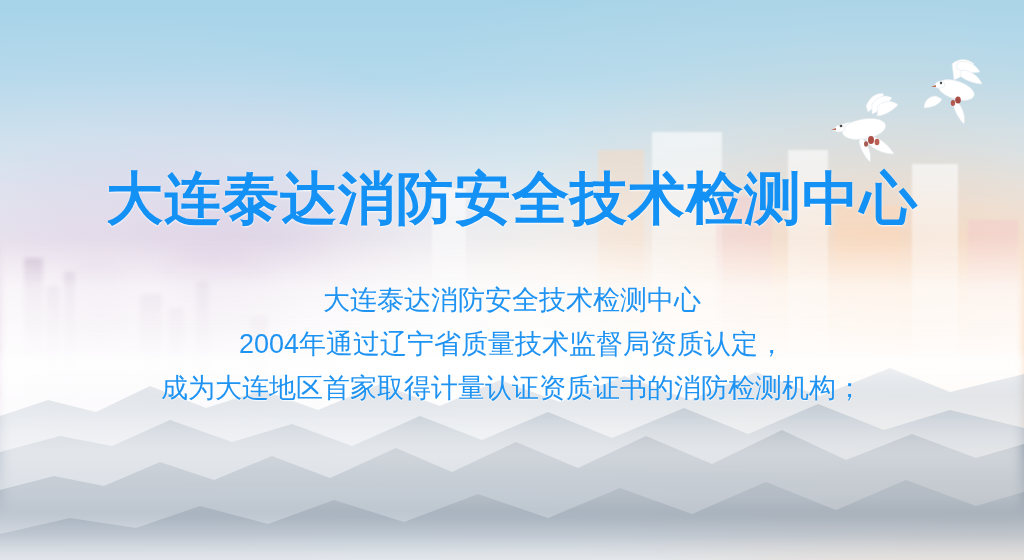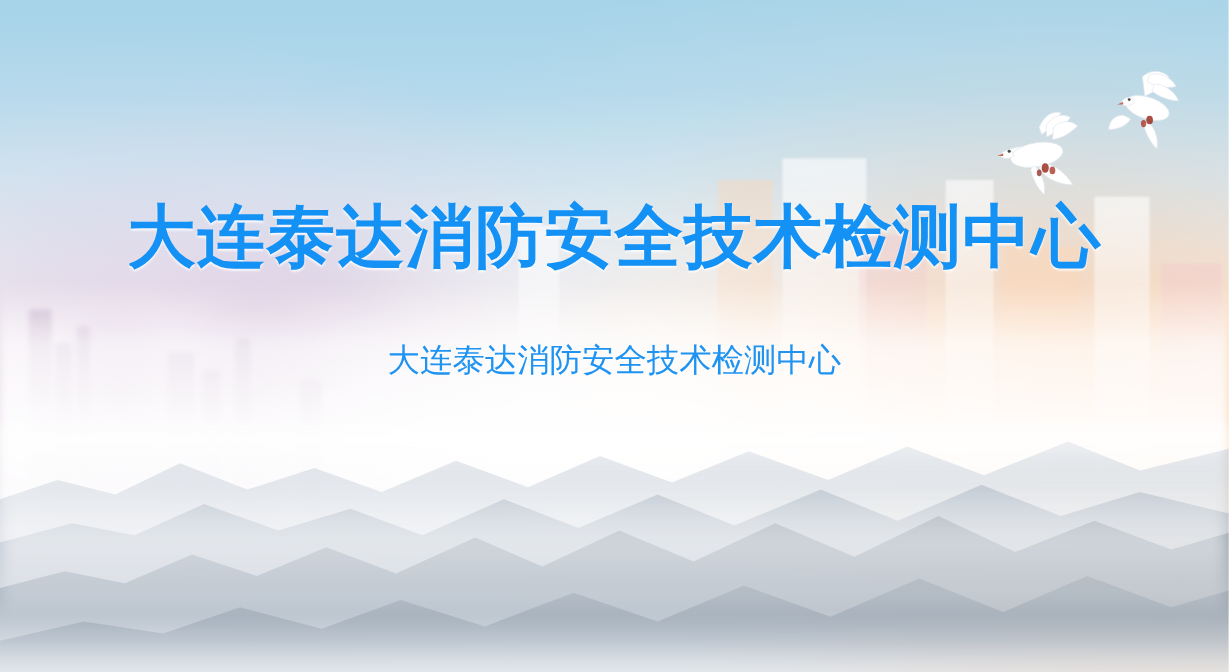--- a/index.html
+++ b/index.html
@@ -273,16 +273,18 @@
       <ellipse cx="36" cy="42" rx="2.8" ry="3.6" fill="#9c2f22" opacity="0.85"></ellipse>
       <ellipse cx="31" cy="45" rx="2.2" ry="3" fill="#a9382a" opacity="0.8"></ellipse>
     </svg>
   </div>
 
   <div class="content">
     <div class="title">大连泰达消防安全技术检测中心</div>
 
     <div class="body-text">
       <span class="line">大连泰达消防安全技术检测中心</span>
+      <span class="line">2004年通过辽宁省质量技术监督局资质认定，</span>
+      <span class="line">成为大连地区首家取得计量认证资质证书的消防检测机构；</span>
     </div>
   </div>
 
 </div>
 
 </body></html>

